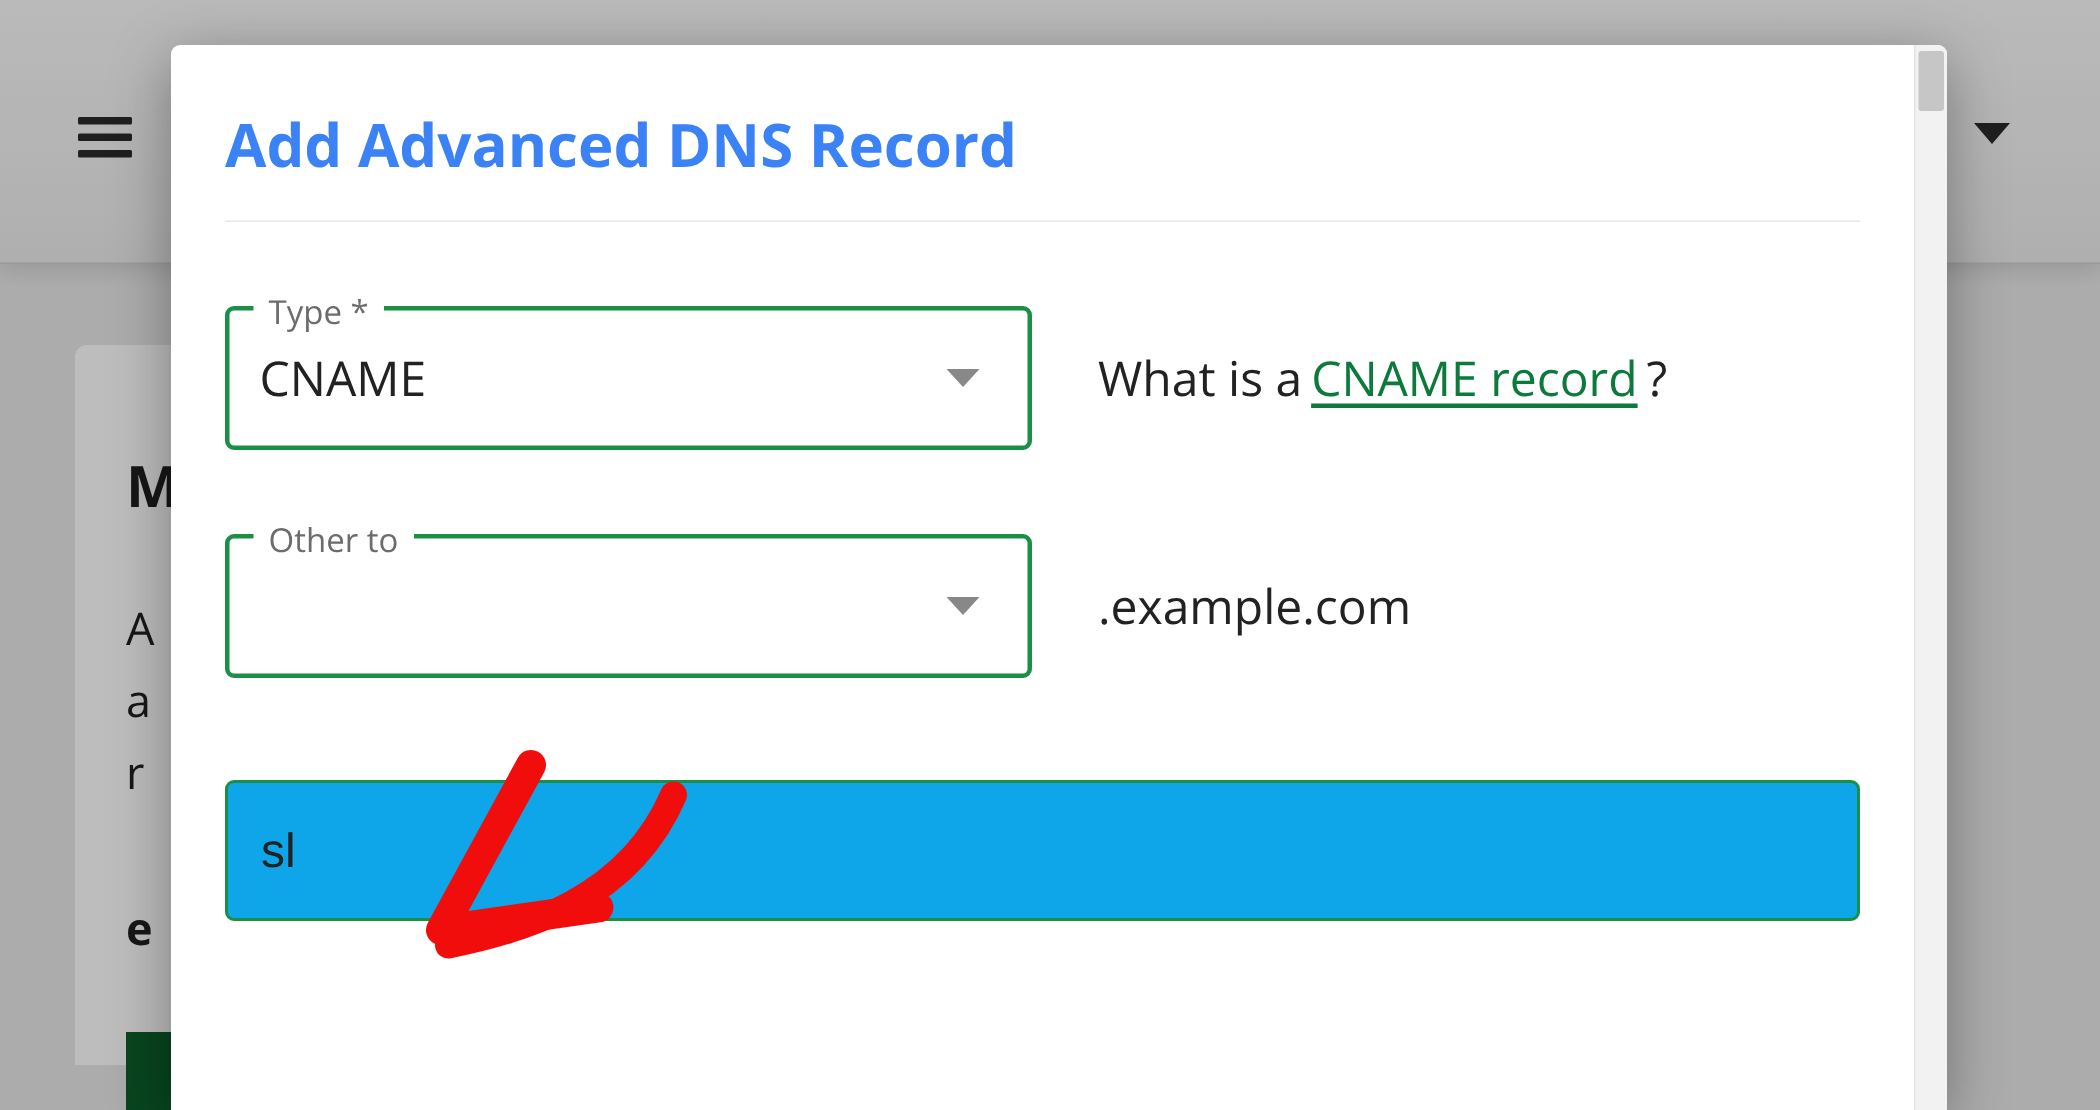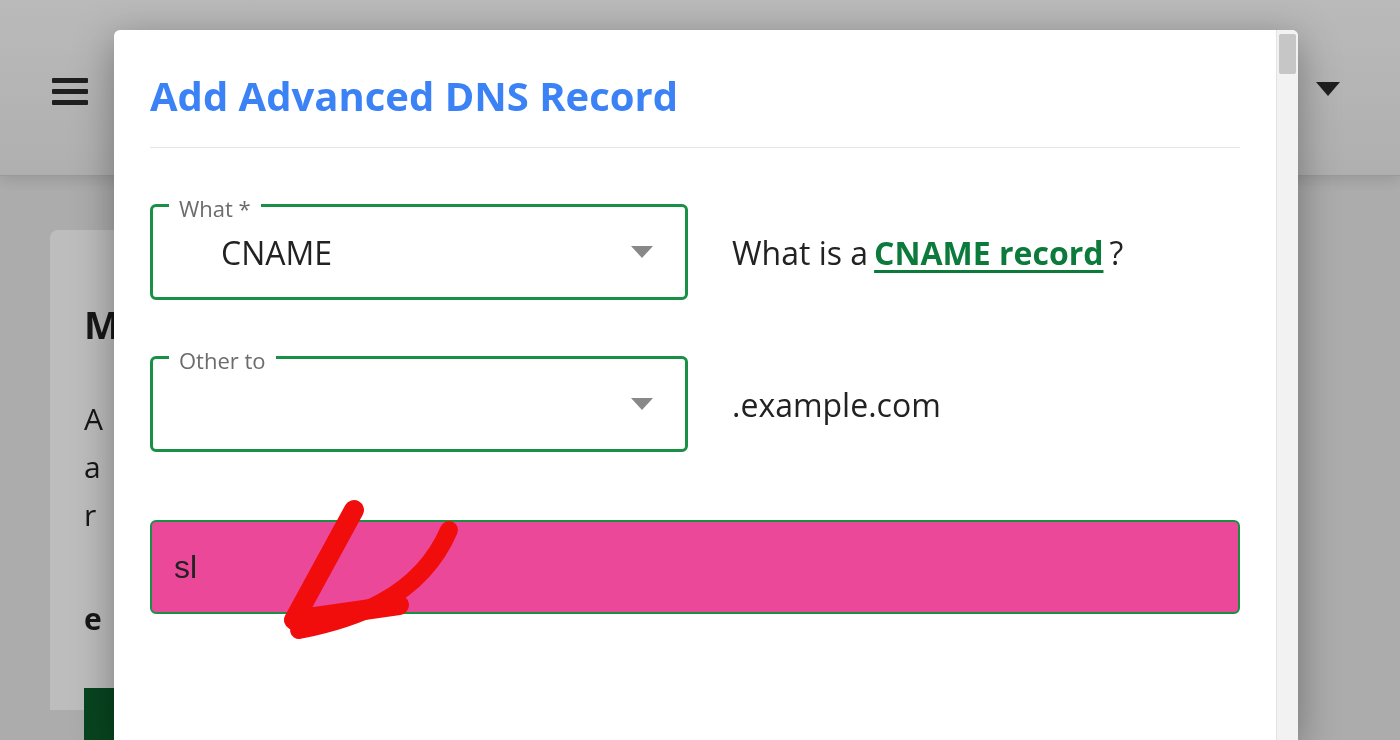--- a/index.html
+++ b/index.html
@@ -105,34 +105,34 @@
     border-left: 11px solid transparent;
     border-right: 11px solid transparent;
     border-top: 12px solid #888;
     margin-right: 12px;
   }
   .field-label {
     position: absolute; top: -14px; left: 16px;
     background: #fff; padding: 0 10px;
     color: #6c6c6c; font-size: 22px;
   }
-  .field-value { font-size: 32px; color: #222; margin-left: 48px; }
+  .field-value { font-size: 32px; color: #222; }
 
   .aside-text { font-size: 32px; color: #222; display: flex; align-items: center; gap: 6px; }
-  .aside-link { color: #0b7a3b; font-weight: 700; text-decoration: underline; text-underline-offset: 5px; text-decoration-thickness: 3px; }
+  .aside-link { color: #0b7a3b; font-weight: 400; text-decoration: underline; text-underline-offset: 5px; text-decoration-thickness: 3px; }
 
   .wide-input {
     margin-top: 68px;
     width: 100%; height: 94px;
     border: 2px solid #1a8f46;
     border-radius: 6px;
     font-size: 32px; color: #222;
     padding: 0 22px;
     outline: none;
-    background: #ec4899;
+    background: #0ea5e9;
   }
 
   
   .annot-arrow {
     position: absolute;
     left: 85px; top: 460px;  
     width: 300px; height: 180px;
     pointer-events: none;
   }
   .annot-arrow svg { width: 100%; height: 100%; overflow: visible; }
@@ -164,21 +164,21 @@
 <div class="modal-wrap">
   <div class="modal-scroll-track">
     <div class="modal-scroll-arrow"></div>
     <div class="modal-scroll-thumb"></div>
   </div>
   <div class="modal-inner">
     <h1 class="modal-title">Add Advanced DNS Record</h1>
 
     <div class="row">
       <div class="field">
-        <span class="field-label">What *</span>
+        <span class="field-label">Type *</span>
         <span class="field-value">CNAME</span>
         <span class="caret-down"></span>
       </div>
       <div class="aside-text">
         <span>What is a </span>
         <a href="#" class="aside-link">CNAME record</a>
         <span>?</span>
       </div>
     </div>
 

